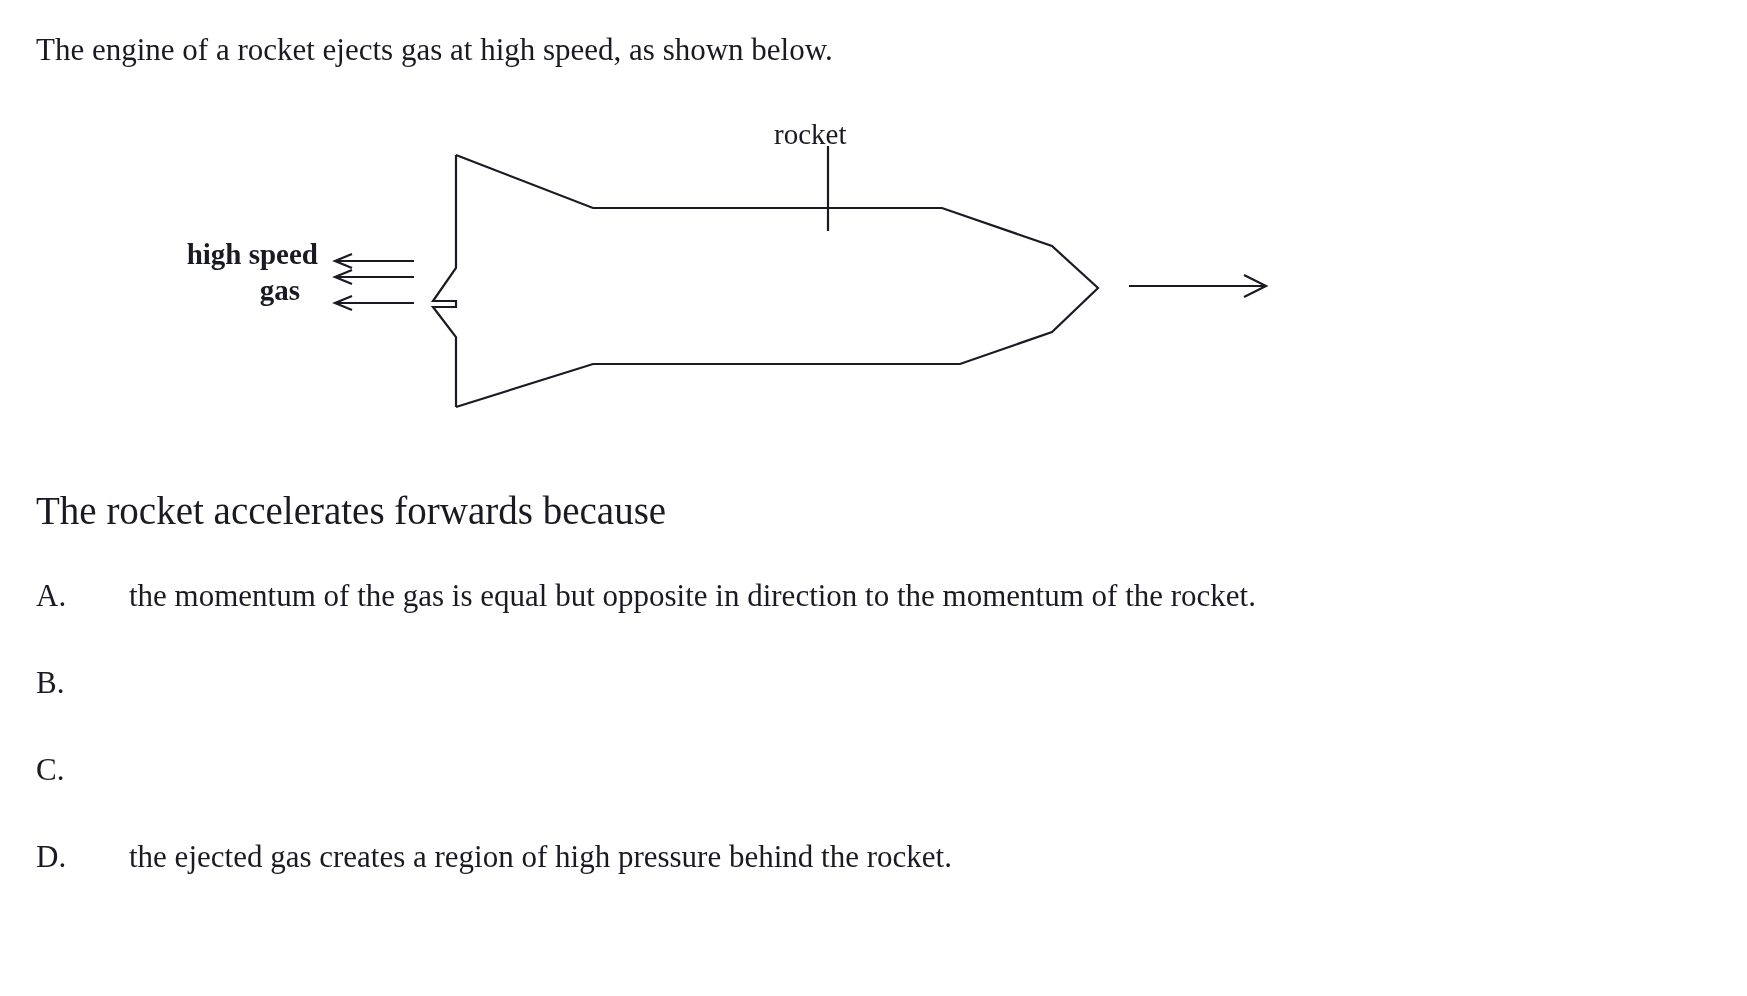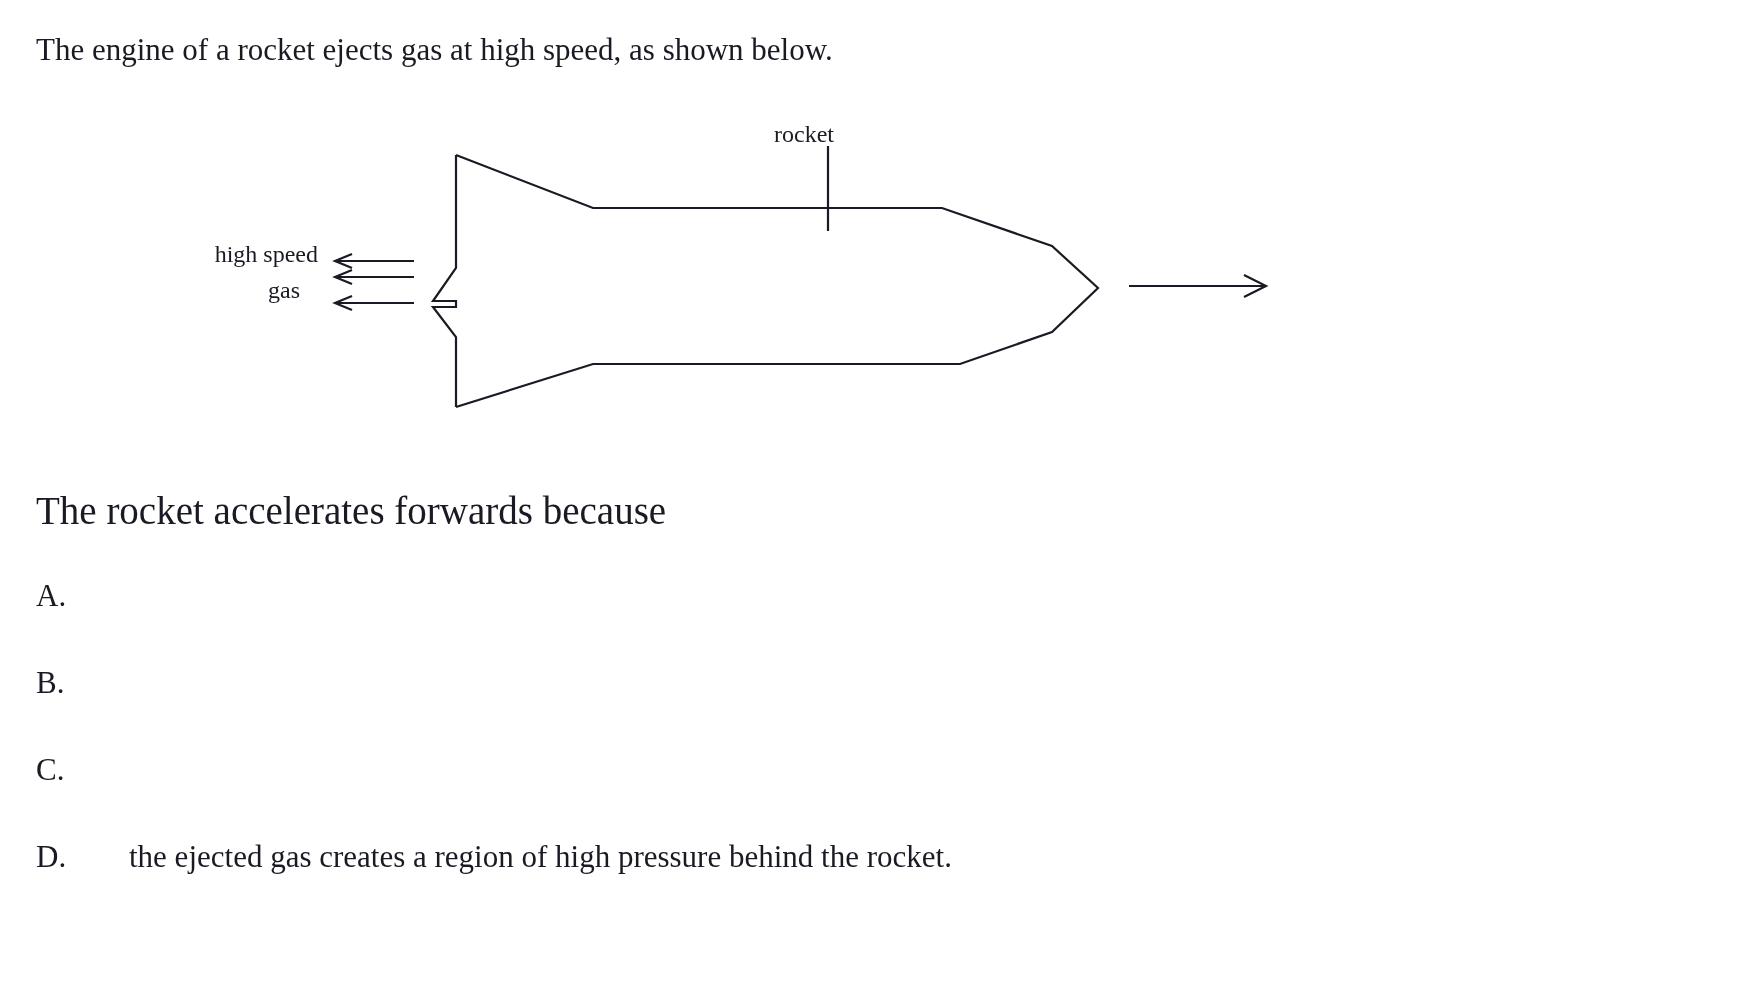--- a/index.html
+++ b/index.html
@@ -41,36 +41,37 @@
     width: 1560px;
     height: 360px;
   }
 
   .figure svg {
     display: block;
   }
 
   .fig-label {
     position: absolute;
-    font-size: 24px;
+    font-size: 29px;
     line-height: 36px;
     color: #1a1a24;
     white-space: nowrap;
   }
 
   .label-rocket {
     left: 752px;
     top: 20px;
   }
 
   .label-gas {
     left: 136px;
     top: 140px;
     width: 160px;
     text-align: right;
+    font-weight: bold;
   }
   .label-gas .l1 { display: block; }
   .label-gas .l2 { display: block; padding-right: 18px;}
 
   .label-direction {
     left: 1100px;
     top: 132px;
     text-align: center;
     width: 260px;
   }
@@ -157,20 +158,21 @@
       <span class="l2">gas</span>
     </div>
 
   </div>
 
   <div class="lead">The rocket accelerates forwards because</div>
 
   <div class="options">
     <div class="option">
       <span class="letter">A.</span>
+      <span class="text">the momentum of the gas is equal but opposite in direction to the momentum of the rocket.</span>
     </div>
     <div class="option">
       <span class="letter">B.</span>
     </div>
     <div class="option">
       <span class="letter">C.</span>
     </div>
     <div class="option">
       <span class="letter">D.</span>
       <span class="text">the ejected gas creates a region of high pressure behind the rocket.</span>

